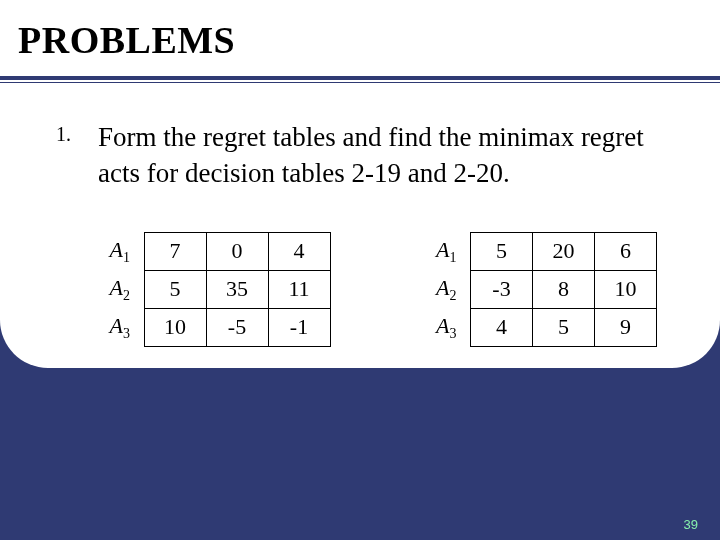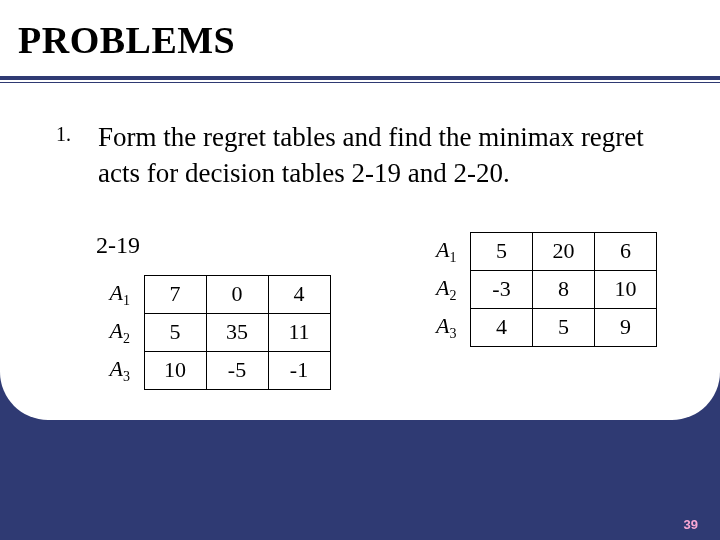--- a/index.html
+++ b/index.html
@@ -5,21 +5,21 @@
   * { box-sizing: border-box; margin: 0; padding: 0; }
   html, body { width: 720px; height: 540px; overflow: hidden; }
   body {
     background: #2f3a73;
     font-family: Georgia, 'Times New Roman', serif;
     color: #000;
   }
   .card {
     position: absolute;
     left: 0; top: 0;
-    width: 720px; height: 420px;
+    width: 720px; height: 368px;
     background: #fff;
     border-bottom-left-radius: 48px;
     border-bottom-right-radius: 48px;
   }
   .title {
     font-size: 38px;
     font-weight: bold;
     padding: 18px 0 6px 18px;
     letter-spacing: 0.5px;
   }
@@ -57,22 +57,22 @@
   td.cell {
     border: 1.5px solid #000;
     width: 62px;
   }
   .pagenum {
     position: absolute;
     right: 22px;
     bottom: 8px;
     font-family: Arial, sans-serif;
     font-size: 13px;
-    font-weight: bold;
-    color: #f9a8d4;
+    font-weight: normal;
+    color: #86efac;
   }
 </style>
 </head>
 <body>
 
 <div class="card">
 
   <div class="title">PROBLEMS</div>
   <div class="underline-stack">
     <div class="rule-thick"></div>
@@ -81,21 +81,20 @@
 
   <div class="body">
     <div class="item">
       <div class="item-num">1.</div>
       <div class="item-text">Form the regret tables and find the minimax regret acts for decision tables 2-19 and 2-20.</div>
     </div>
 
     <div class="tables-row">
 
       <div class="tbl-block">
-        <div class="tbl-label">2-19</div>
         <table>
           <tbody>
               <tr>
             <td class="rowhdr"><span>A</span><sub>1</sub></td>
             <td class="cell">7</td>
             <td class="cell">0</td>
             <td class="cell">4</td>
           </tr>
           <tr>
             <td class="rowhdr"><span>A</span><sub>2</sub></td>

